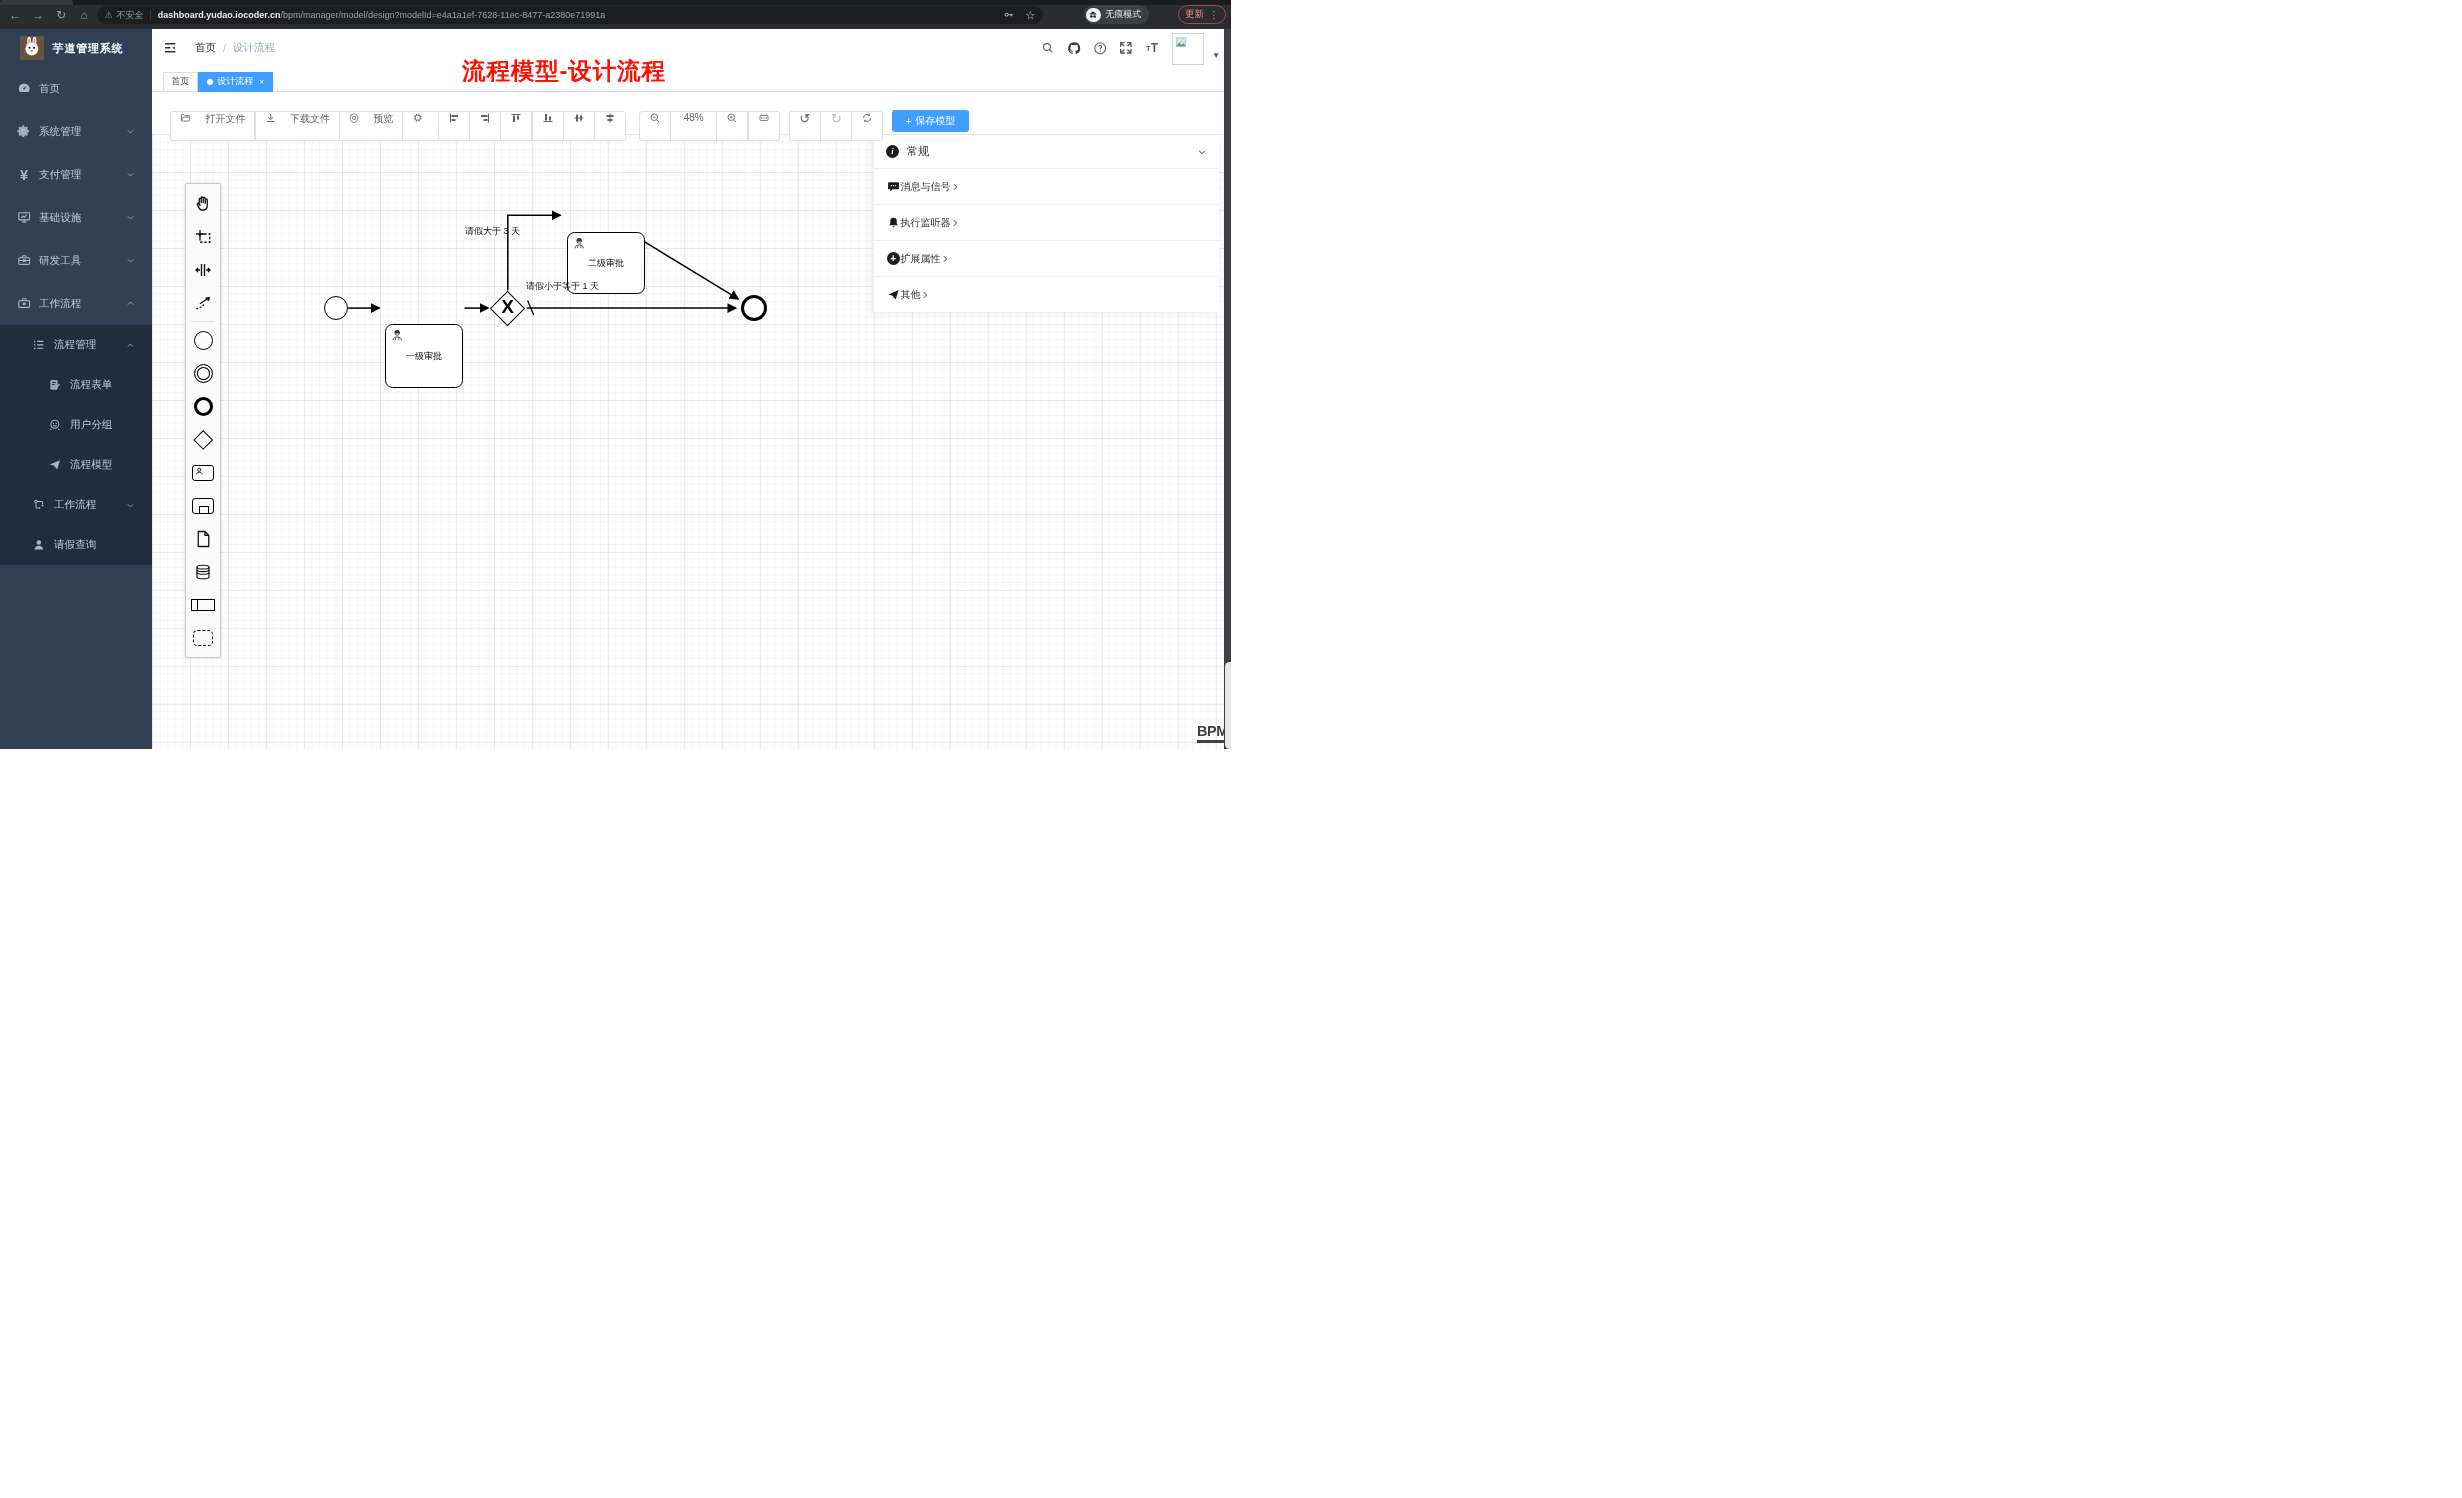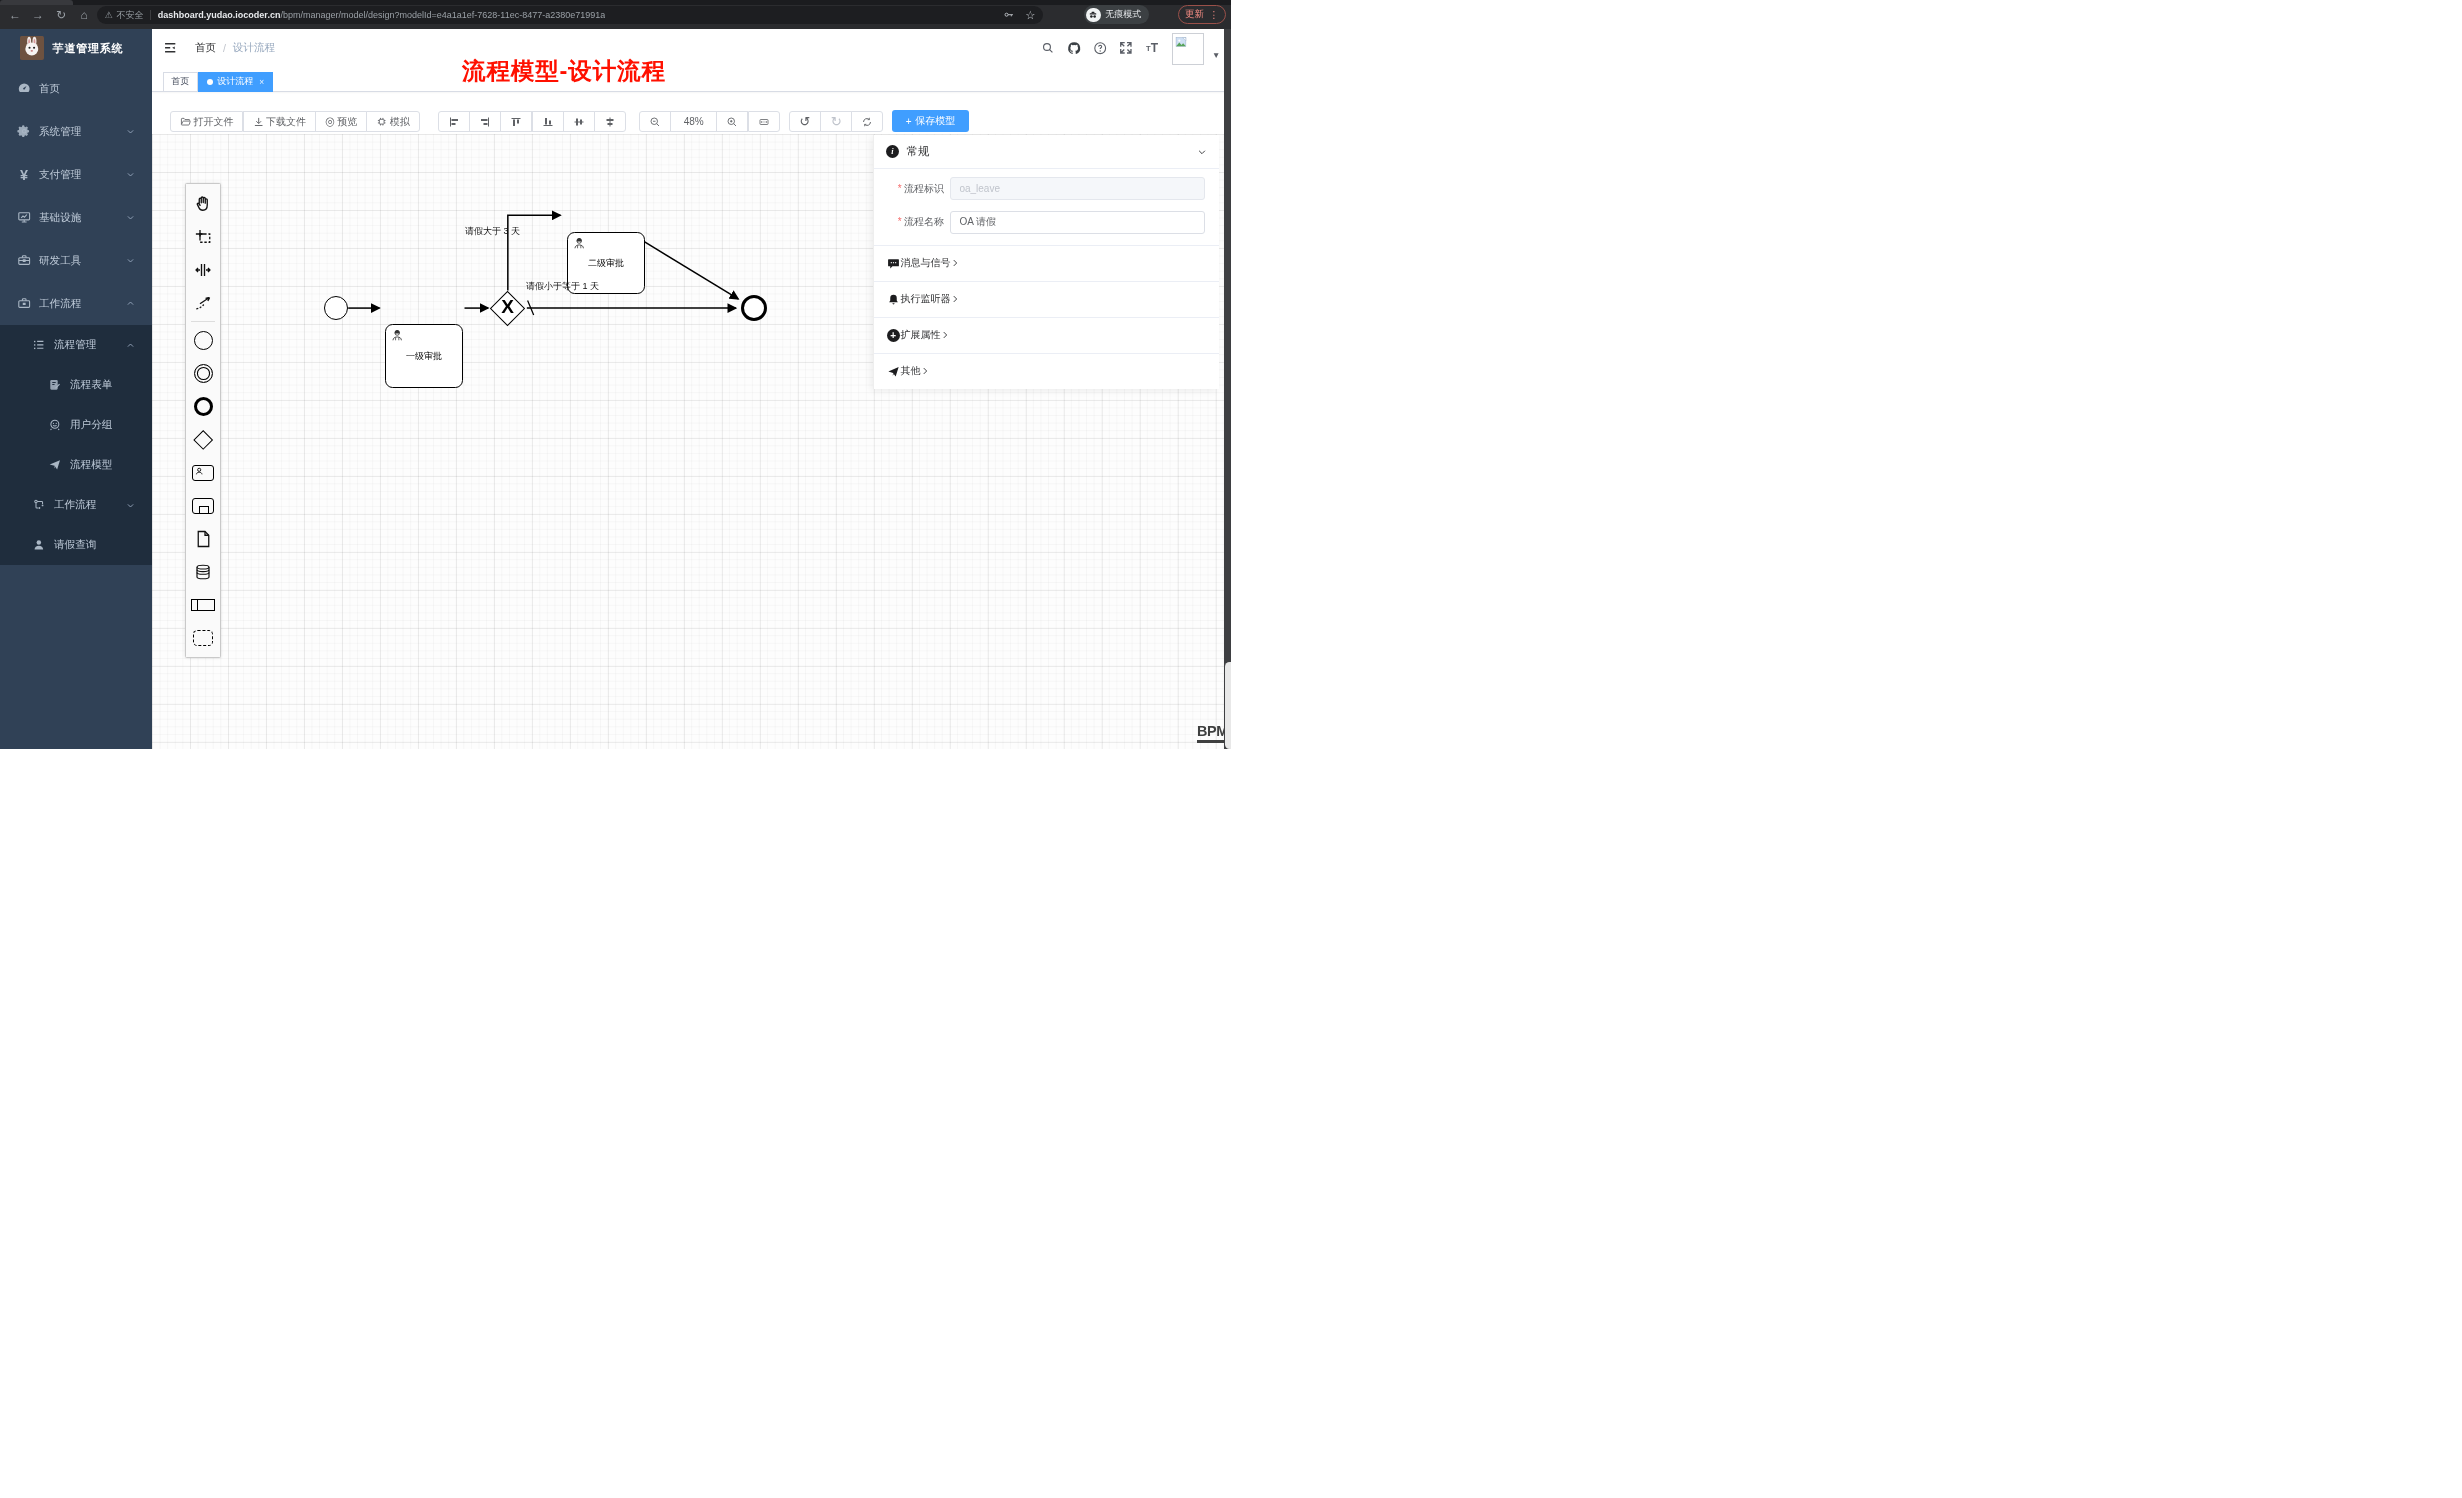--- a/index.html
+++ b/index.html
@@ -53,21 +53,21 @@
   .tag.active { background:#409eff; border-color:#409eff; color:#fff; gap:4.6px; }
   .tag .dot { width:6px; height:6px; border-radius:50%; background:#fff; }
   .tag .close { font-size:8.4px; margin-left:1.5px; opacity:.9; }
 
   
   #annotation { position:absolute; left:462px; top:55px; font-size:23.6px; font-weight:bold; color:#ff1000; z-index:50; letter-spacing:0.8px; white-space:nowrap; }
 
   
   #toolbarrow { position:absolute; left:152px; top:92px; width:1079px; height:42px; background:#fff; z-index:14; }
   .btn-group { position:absolute; top:19px; display:flex; height:21px; }
-  .tb-btn { height:21px; border:0.8px solid #dcdfe6; background:#fff; color:#606266; font-size:10px; display:flex; align-items:center; justify-content:center; gap:2px; padding:0 9px; margin-left:-0.8px; cursor:pointer; white-space:nowrap; }
+  .tb-btn { height:30px; border:0.8px solid #dcdfe6; background:#fff; color:#606266; font-size:10px; display:flex; align-items:flex-start; justify-content:center; gap:14px; padding:0 9px; margin-left:-0.8px; cursor:pointer; white-space:nowrap; }
   .tb-btn:first-child { border-radius:3px 0 0 3px; margin-left:0; }
   .tb-btn:last-child { border-radius:0 3px 3px 0; }
   .tb-btn.icon-only { width:32px; padding:0; }
   .tb-btn .uglyph { font-size:11.4px; line-height:1; }
   .tb-btn.disabled { color:#c0c4cc; }
   #save-btn { position:absolute; left:740px; top:18px; height:22px; width:77px; background:#409eff; border-radius:3px; color:#fff; font-size:10px; display:flex; align-items:center; justify-content:center; gap:3.8px; cursor:pointer; }
 
   
   #canvas { position:absolute; left:152px; top:134px; width:1072px; height:615px; z-index:5;
     background:
@@ -648,30 +648,20 @@
       <span class="circle-ic">
           <i>i</i>
         </span>
       <span class="pn-title">常规</span>
       <span class="pn-chev">
           <svg width="10" height="10" viewBox="0 0 24 24" fill="none" stroke="currentColor" stroke-width="2.2">
             <path d="M5 9l7 7 7-7"></path>
           </svg>
         </span>
     </div>
-    <div id="pn-general-body">
-      <div class="fld-row">
-        <span class="fld-label"><span class="req">*</span><span>流程标识</span></span>
-        <input class="fld-input disabled" disabled="" value="oa_leave" style="">
-      </div>
-      <div class="fld-row">
-        <span class="fld-label"><span class="req">*</span><span>流程名称</span></span>
-        <input class="fld-input" value="OA 请假" style="">
-      </div>
-    </div>
     <div class="pn-sec">
       <span class="pn-ic">
           <svg width="13" height="13" viewBox="0 0 24 24" fill="#1d1d1f">
             <path d="M3 4h18a1 1 0 011 1v11a1 1 0 01-1 1H10l-4 4v-4H3a1 1 0 01-1-1V5a1 1 0 011-1z"></path>
             <circle cx="8" cy="10.5" r="1.2" fill="#fff"></circle>
             <circle cx="12" cy="10.5" r="1.2" fill="#fff"></circle>
             <circle cx="16" cy="10.5" r="1.2" fill="#fff"></circle>
           </svg>
         </span>
       <span class="pn-title">消息与信号</span>

